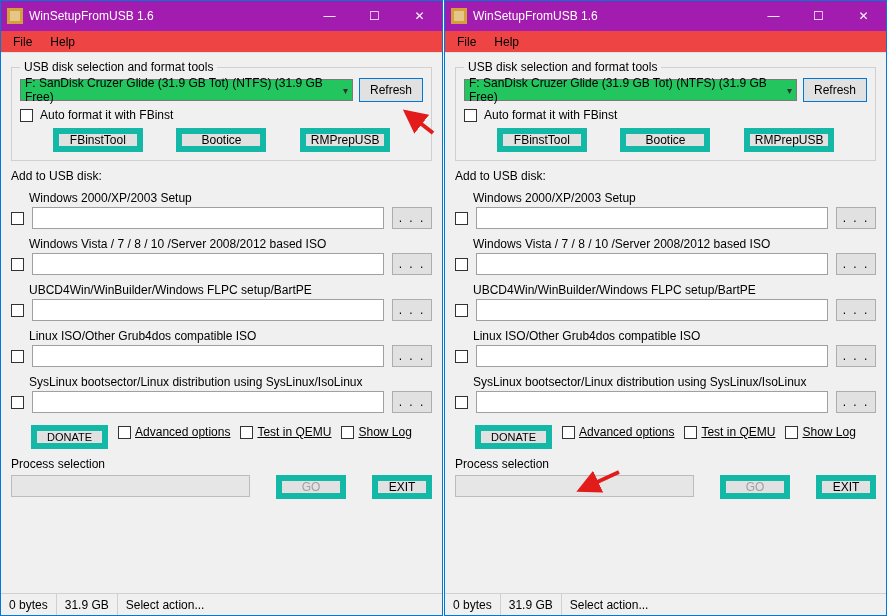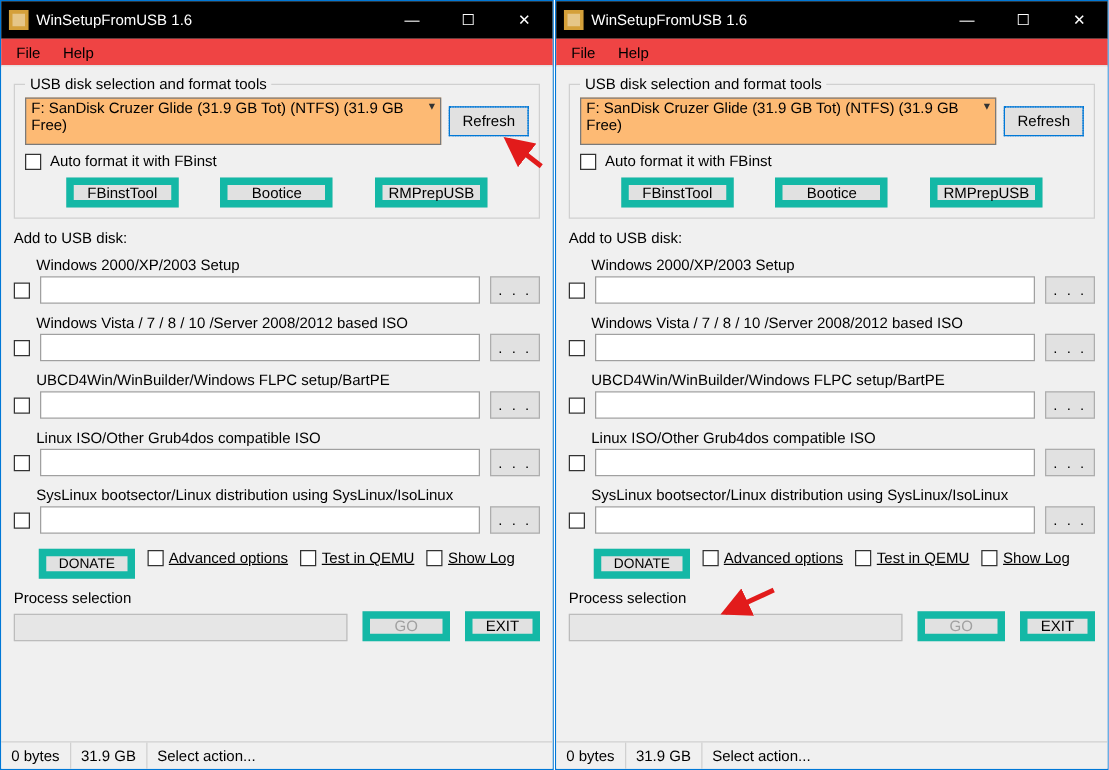--- a/index.html
+++ b/index.html
@@ -1,49 +1,49 @@
 <!DOCTYPE html>
 <html><head>
 <meta charset="utf-8">
 <style>
 * { box-sizing: border-box; margin: 0; padding: 0; font-family: "Segoe UI", Tahoma, sans-serif; font-size: 12px; }
 body { background: #fff; width: 887px; height: 616px; display: flex; position: relative; }
 .window { width: 443px; height: 616px; border: 1px solid #0078d7; display: flex; flex-direction: column; background: #f0f0f0; }
 .window + .window { margin-left: 1px; }
-.titlebar { height: 30px; background: #000000; color: #fff; display: flex; align-items: center; padding-left: 6px; }
+.titlebar { height: 30px; background: #a21caf; color: #fff; display: flex; align-items: center; padding-left: 6px; }
 .titlebar .app-icon { width: 16px; height: 16px; margin-right: 6px; display:inline-flex; align-items:center; justify-content:center;}
 .titlebar .title { flex: 1; font-size: 12px; }
 .win-btn { width: 45px; height: 30px; display: flex; align-items: center; justify-content: center; color: #fff; }
 .menubar { height: 22px; background: #ef4444; border-bottom: 1px solid #e0e0e0; display: flex; align-items: center; padding: 0 4px; gap: 2px;}
 .menu-item { padding: 2px 8px; }
 .client { flex: 1; background: #f0f0f0; padding: 8px 10px 0 10px; display: flex; flex-direction: column; gap: 6px; }
 .groupbox { border: 1px solid #d0d0d0; padding: 10px 8px 8px 8px; position: relative; margin-top: 6px;}
 .groupbox .legend { position: absolute; top: -8px; left: 8px; background: #f0f0f0; padding: 0 4px; font-size: 12px; }
 .row { display: flex; align-items: center; gap: 6px; }
-.combo { flex: 1; height: 38px; background: #fdba74; border: 1px solid #7a7a7a; display: flex; padding: 0 4px; justify-content: space-between;}
+.combo { flex: 1; height: 22px; background: #22c55e; border: 1px solid #7a7a7a; display: flex; align-items: center; padding: 0 4px; justify-content: space-between;}
 .combo .chev { font-size: 10px; color: #333; }
 .btn { height: 24px; background: #e1e1e1; border: 6px solid #14b8a6; padding: 0 10px; display: inline-flex; align-items: center; justify-content: center; cursor: default; }
 .btn.focus-ring { border: 1px dotted #0078d7; outline: 1px solid #0078d7; outline-offset: -1px;}
 .btn.wide { width: 90px; }
 .btn.go { width: 70px; color: #a0a0a0; }
 .btn.exit { width: 60px; }
 .chk { display: flex; align-items: center; gap: 7px; }
 .chk .box { width: 13px; height: 13px; background: #fff; border: 1px solid #333; }
 .toolrow { display: flex; justify-content: space-around; margin-top: 6px; padding: 0 16px;}
 .section-label { font-size: 12px; margin-top: 2px; }
 .addblk { margin-left: 18px; }
 .addblk .cap { font-size: 12px; margin-bottom: 2px; }
 .addline { display: flex; align-items: center; gap: 8px; }
 .addline .chkbox { width: 13px; height: 13px; background: #fff; border: 1px solid #333; }
 .addline .txt { flex: 1; height: 22px; background: #fff; border: 1px solid #a0a0a0; }
 .addline .browse { width: 40px; height: 22px; background: #e1e1e1; border: 1px solid #adadad; display:flex; align-items:center; justify-content:center; letter-spacing:2px;}
 .lower { display: flex; align-items: flex-start; gap: 10px; margin-top: 6px; padding-left: 20px;}
 .lower .chk { gap: 4px; text-decoration: underline; }
 .process { margin-top: 2px; }
-.procrow { display: flex; align-items: flex-end; gap: 12px; margin-top: 4px;}
+.procrow { display: flex; align-items: flex-start; gap: 26px; margin-top: 4px;}
 .procbar { flex: 1; height: 22px; background: #e6e6e6; border: 1px solid #bcbcbc; }
 .statusbar { height: 22px; background: #f0f0f0; border-top: 1px solid #d0d0d0; display: flex; align-items: center; }
 .status-cell { padding: 0 8px; border-right: 1px solid #d0d0d0; height: 100%; display:flex; align-items:center;}
 .status-cell.last { border-right: none; flex:1;}
 .arrow { position: absolute; pointer-events: none; z-index: 10; }
 .arrow svg { overflow: visible; }
 .add-section { display:flex; flex-direction:column; gap:8px; margin-top:2px;}
 </style>
 </head>
 <body>

